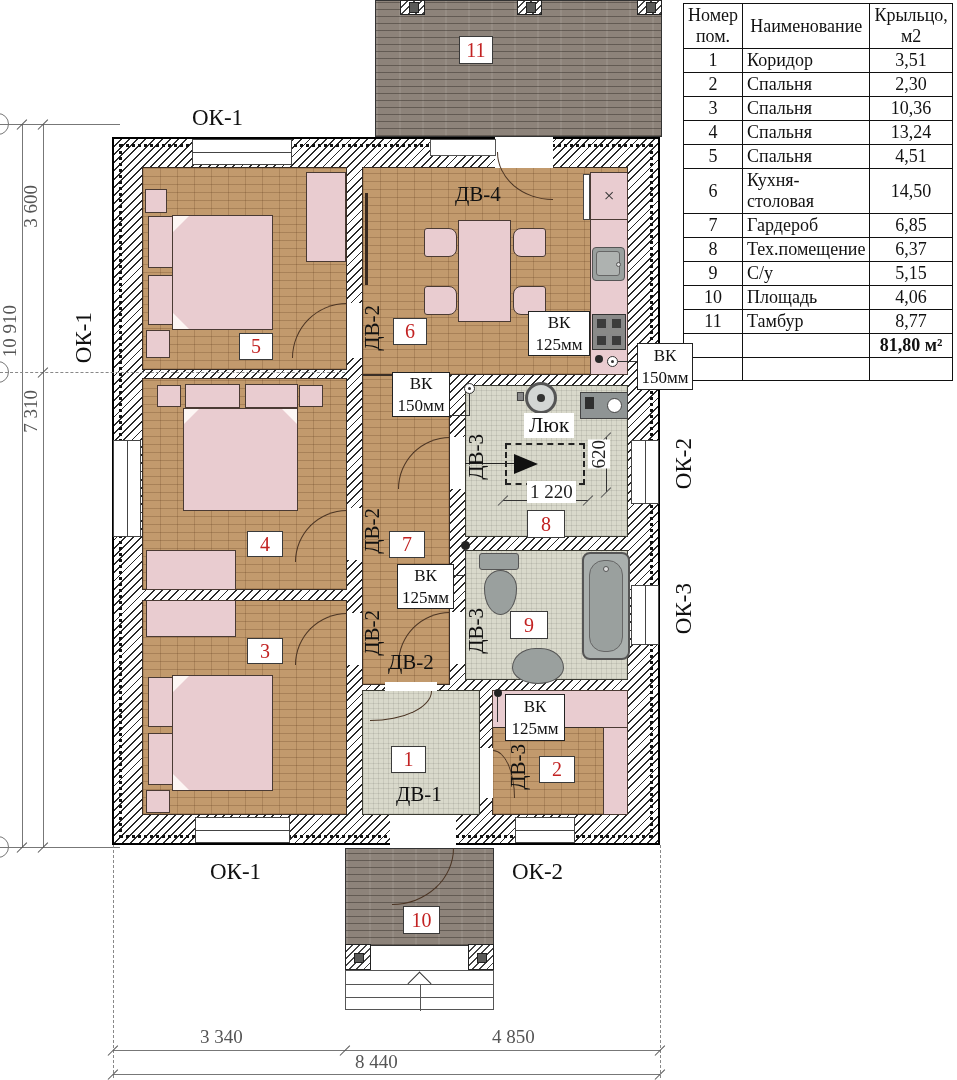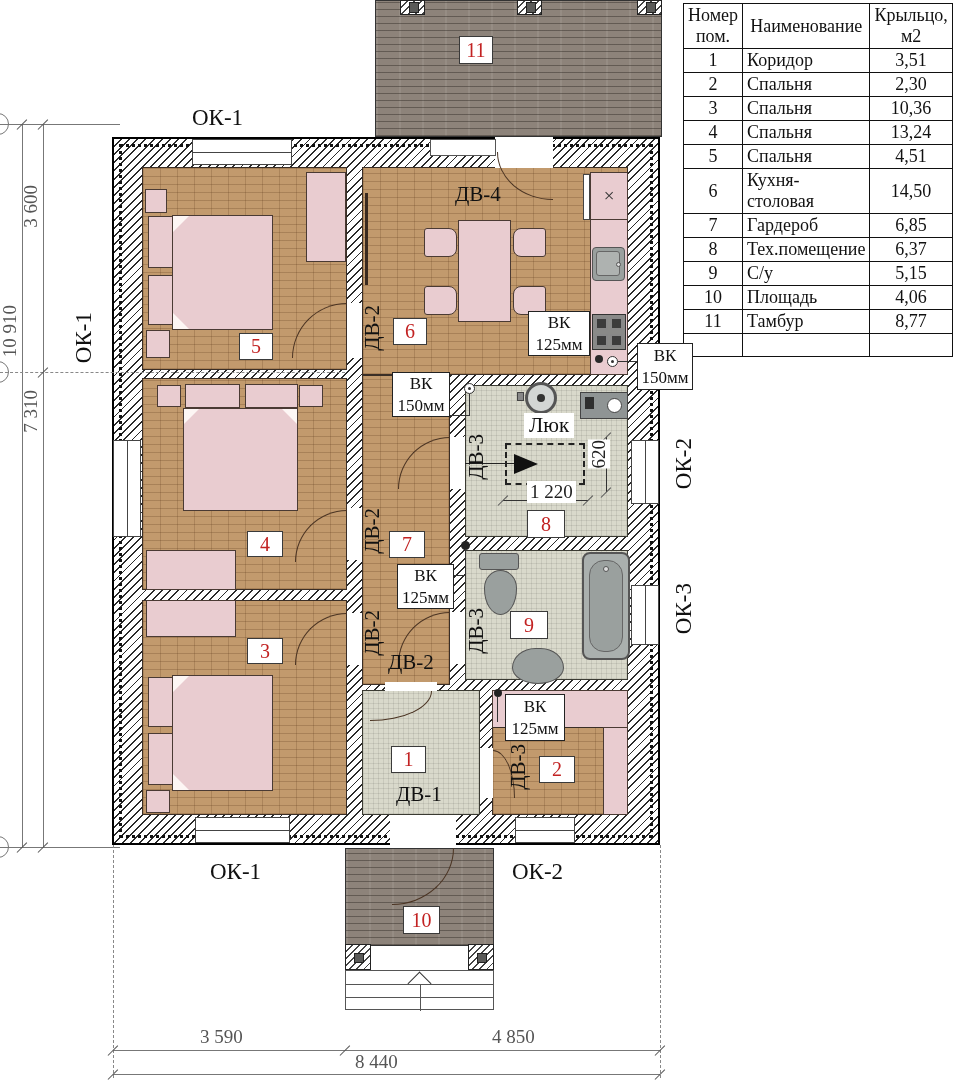--- a/index.html
+++ b/index.html
@@ -322,21 +322,21 @@
 
   <div class="a dash-v" style="left:113px;top:845px;height:233px;"></div>
   <div class="a dash-v" style="left:660px;top:845px;height:233px;"></div>
   <div class="a dimline" style="left:113px;top:1050px;width:547px;height:1px;"></div>
   <div class="a dimline" style="left:113px;top:1074px;width:547px;height:1px;"></div>
   <div class="a tick" style="left:106px;top:1050px;"></div>
   <div class="a tick" style="left:338px;top:1050px;"></div>
   <div class="a tick" style="left:653px;top:1050px;"></div>
   <div class="a tick" style="left:106px;top:1074px;"></div>
   <div class="a tick" style="left:653px;top:1074px;"></div>
-  <div class="a dimtext" style="left:200px;top:1026px;">3 590</div>
+  <div class="a dimtext" style="left:200px;top:1026px;">3 340</div>
   <div class="a dimtext" style="left:492px;top:1026px;">4 850</div>
   <div class="a dimtext" style="left:355px;top:1051px;">8 440</div>
 
   <table class="legend">
     <tbody>
         <tr>
       <th class="c" style="width:57px;">Номер пом.</th>
       <th class="c" style="width:112px;">Наименование</th>
       <th class="c" style="width:76px;">Крыльцо, м2</th>
     </tr>
@@ -388,20 +388,25 @@
     <tr>
           <td class="c">10</td>
           <td class="nm">Площадь</td>
           <td class="c">4,06</td>
         </tr>
     <tr>
           <td class="c">11</td>
           <td class="nm">Тамбур</td>
           <td class="c">8,77</td>
         </tr>
+    <tr class="total">
+          <td></td>
+          <td></td>
+          <td>81,80 м²</td>
+        </tr>
     <tr style="height:13px;">
           <td></td>
           <td></td>
           <td></td>
         </tr>
   </tbody>
     </table>
 
 </div>
 

